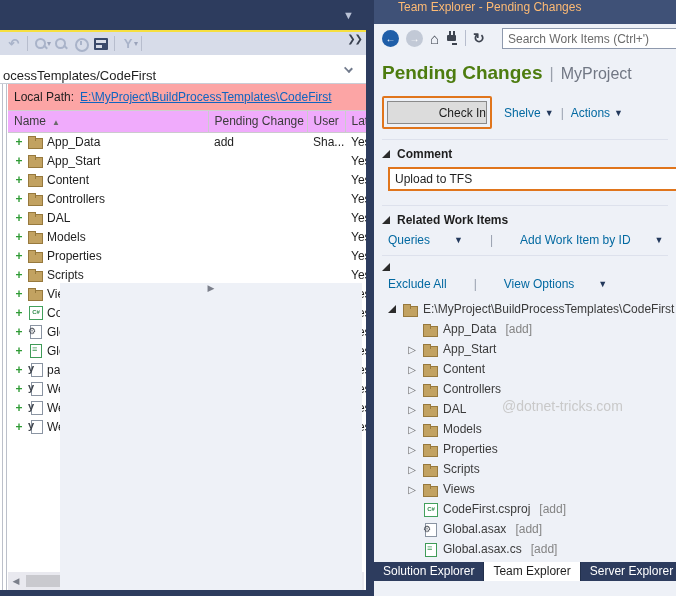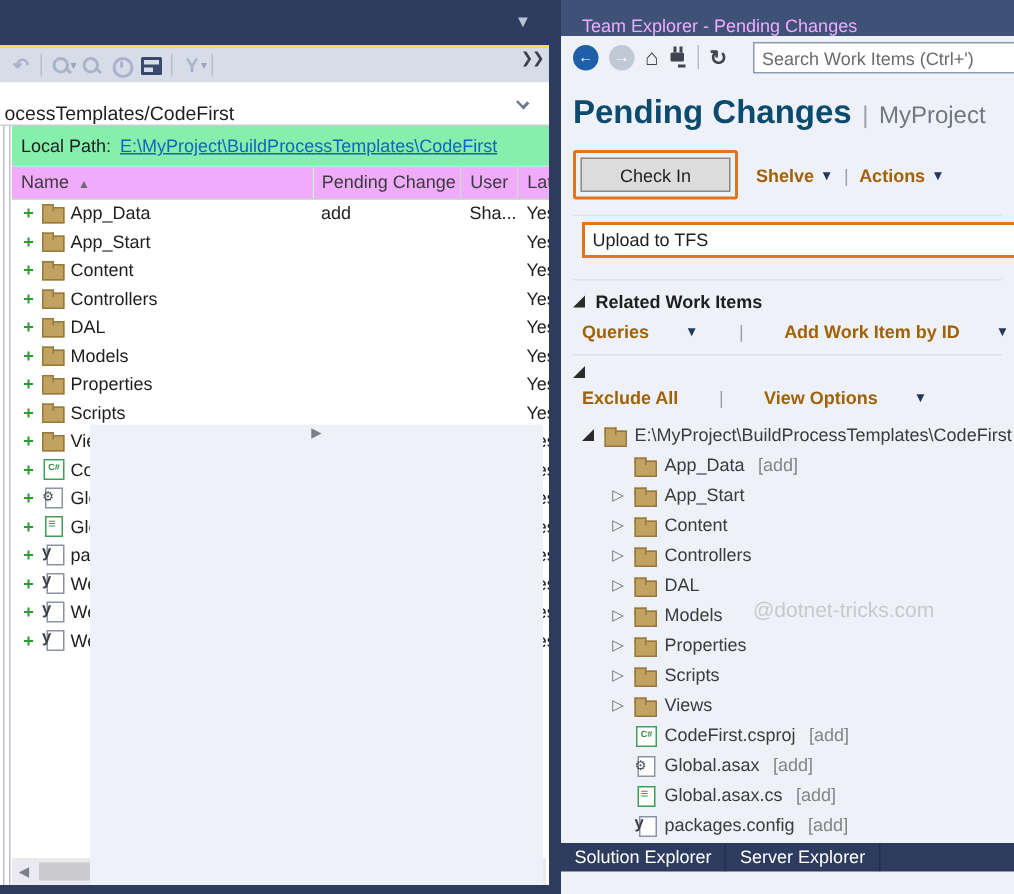--- a/index.html
+++ b/index.html
@@ -24,21 +24,21 @@
   .clock::after { content:""; position:absolute; left:6px; top:4px; width:2px; height:4px; background:#a9b3c9; }
   .film { position:relative; width:14px; height:12px; background:#39496b; border-radius:1px; }
   .film::before { content:""; position:absolute; left:2px; top:2px; width:10px; height:3px; background:#d7dce9; }
   .film::after { content:""; position:absolute; left:2px; top:7px; width:6px; height:3px; background:#d7dce9; }
   .overflow-btn { position:absolute; right:4px; top:1px; color:#3a4150; font-size:10px; letter-spacing:-1px; }
 
   .l-combo { height:29px; background:#fff; border-bottom:1px solid #c9cdd6; display:flex; align-items:flex-end; padding:0 3px; position:relative; font-size:13px; }
   .l-combo .chev { position:absolute; right:14px; top:10px; width:7px; height:7px; border-right:2px solid #717a8c; border-bottom:2px solid #717a8c; transform:rotate(45deg) scaleY(.8); }
   .l-body { position:relative; margin-left:8px; }
   .vlines { position:absolute; left:2px; top:84px; height:506px; width:5px; border-left:1px solid #bcc0ca; border-right:1px solid #bcc0ca; }
-  .l-localpath { height:27px; border-bottom:1px solid #cfcfcf; display:flex; align-items:center; padding-left:6px; background:#86efac; white-space:nowrap; overflow:hidden; }
+  .l-localpath { height:27px; border-bottom:1px solid #cfcfcf; display:flex; align-items:center; padding-left:6px; background:#fca5a5; white-space:nowrap; overflow:hidden; }
   .l-localpath a { color:#1065c0; text-decoration:underline; margin-left:6px; }
 
   table.files { border-collapse:collapse; table-layout:fixed; width:358px; }
   table.files th { height:21px; background:#f0abfc; border-right:1px solid #cbcbcd; border-bottom:1px solid #cbcbcd; font-weight:normal; color:#3b3b3b; text-align:left; padding:0 0 0 6px; white-space:nowrap; overflow:hidden; }
   table.files td { height:19px; padding:0 0 0 6px; white-space:nowrap; overflow:hidden; }
   .col-name { width:200px; } .col-pending { width:99px; } .col-user { width:38px; } .col-latest { width:21px; }
   .sort-arrow { color:#6a6a6a; font-size:8px; margin-left:6px; }
   .rowline { display:flex; align-items:center; gap:4px; }
   .plus { color:#2f9b35; font-weight:bold; width:10px; text-align:center; flex:none; }
 
@@ -58,43 +58,43 @@
   .hs-arrow { width:16px; text-align:center; color:#7b7f8a; font-size:9px; }
   .hs-thumb { margin-left:2px; width:228px; height:12px; background:#c9c9ce; }
   .hs-arrow.right { position:absolute; right:2px; }
   .l-bottomstrip { position:absolute; left:0; bottom:0; width:366px; height:6px; background:#2d3c5e; }
 
   
   .splitter { width:8px; height:596px; background:#2d3c5e; }
 
   
   .right { position:relative; width:302px; height:596px; background:#eef1f7; overflow:hidden; }
-  .r-title { height:24px; background:#3f5177; color:#f0abfc; display:flex; align-items:flex-end; padding-left:14px; }
+  .r-title { height:24px; background:#3f5177; color:#fdba74; display:flex; align-items:flex-start; padding-left:24px; }
   .r-toolbar { height:28px; display:flex; align-items:center; padding-left:8px; gap:7px; position:relative; }
   .nav-circle { width:17px; height:17px; border-radius:50%; color:#fff; font-size:10px; font-weight:bold; display:flex; align-items:center; justify-content:center; flex:none; }
   .nav-back { background:#1f5ea8; }
   .nav-fwd { background:#c2c9d6; }
   .home-ic { color:#3e4450; font-size:15px; font-weight:bold; line-height:1; }
   .plug-ic { position:relative; width:12px; height:15px; }
   .plug-ic::before { content:""; position:absolute; left:3px; top:0; width:2px; height:4px; background:#3e4450; box-shadow:4px 0 0 #3e4450; }
   .plug-ic::after { content:""; position:absolute; left:1px; top:4px; width:9px; height:6px; background:#3e4450; border-radius:1px; box-shadow:3px 6px 0 -2px #3e4450; }
   .r-tbsep { width:1px; height:16px; background:#b7bdcd; }
   .refresh-ic { color:#3e4450; font-size:14px; font-weight:bold; line-height:1; }
   .search-box { position:absolute; left:128px; right:-2px; top:4px; height:21px; border:1px solid #8e99ad; background:#fff; font-family:"Liberation Sans",sans-serif; font-size:12px; padding:0 5px; color:#1e1e1e; }
   .search-box::placeholder { color:#6b6b6b; opacity:1; }
 
   .r-content { position:relative; padding:8px 0 0 8px; }
   .r-pagetitle { display:flex; align-items:baseline; gap:7px; white-space:nowrap; margin:2px 0 12px 0; }
-  .pt-main { font-size:22px; font-weight:bold; color:#0c4a6e; }
+  .pt-main { font-size:19px; font-weight:bold; color:#4d7c0f; }
   .pt-sep { color:#9aa0ab; font-size:16px; }
   .pt-project { font-size:16px; color:#717784; }
   .checkin-row { display:flex; align-items:center; margin-bottom:10px; }
   .checkin-outline { border:2px solid #e0751c; border-radius:2px; padding:3px; margin-right:12px; }
-  .checkin-btn { width:100px; height:23px; background:#dcdcdc; border:1px solid #8a8a8a; font-family:"Liberation Sans",sans-serif; font-size:12px; color:#1e1e1e; }
-  .link { color:#a16207; text-decoration:none; cursor:pointer;font-weight:bold; }
+  .checkin-btn { width:100px; height:23px; background:#dcdcdc; border:1px solid #8a8a8a; font-family:"Liberation Sans",sans-serif; font-size:12px; color:#1e1e1e;text-align:right; }
+  .link { color:#0369a1; text-decoration:none; cursor:pointer; }
   .dd-dark { color:#23395c; font-size:9px; margin-left:4px; }
   .pipe { color:#98a0ae; margin:0 7px; }
   .hr { height:1px; background:#dde1ec; margin:4px 8px 4px 0; }
   .sec-head { display:flex; align-items:center; gap:7px; font-weight:bold; color:#1e1e1e; margin:7px 0 6px 0; }
   .tri-exp { width:0; height:0; border-left:8px solid transparent; border-bottom:8px solid #2b2b2b; flex:none; }
   .comment-box { display:block; width:330px; height:24px; border:2px solid #e0751c; background:#fff; font-family:"Liberation Sans",sans-serif; font-size:12px; padding:0 5px; color:#1e1e1e; margin:2px 0 14px 6px; }
   .links-row { margin:0 0 8px 6px; display:flex; align-items:center;gap:20px; }
   .hint { color:#6e6e6e; margin:2px 0 10px 6px; }
 
   .tree { margin-top:6px; }
@@ -427,20 +427,24 @@
         </span>
         <a class="link">Shelve</a>
         <span class="dd-dark">▼</span>
         <span class="pipe">|</span>
         <a class="link">Actions</a>
         <span class="dd-dark">▼</span>
       </div>
 
       <div class="hr"></div>
 
+      <div class="sec-head">
+        <span class="tri-exp"></span>
+        <span>Comment</span>
+      </div>
       <input class="comment-box" type="text" value="Upload to TFS" style="">
 
       <div class="hr"></div>
 
       <div class="sec-head">
         <span class="tri-exp"></span>
         <span>Related Work Items</span>
       </div>
       <div class="links-row">
         <a class="link">Queries</a>
@@ -564,18 +568,19 @@
           </div>
       </div>
     </div>
 
     <div class="watermark">@dotnet-tricks.com</div>
 
     <div class="r-tabs">
 
         <span class="tab" data-active="false">Solution Explorer</span>
 
+        <span class="tab" data-active="true">Team Explorer</span>
 
         <span class="tab" data-active="false">Server Explorer</span>
 
       </div>
   </div>
 </div>
 
 </body></html>

